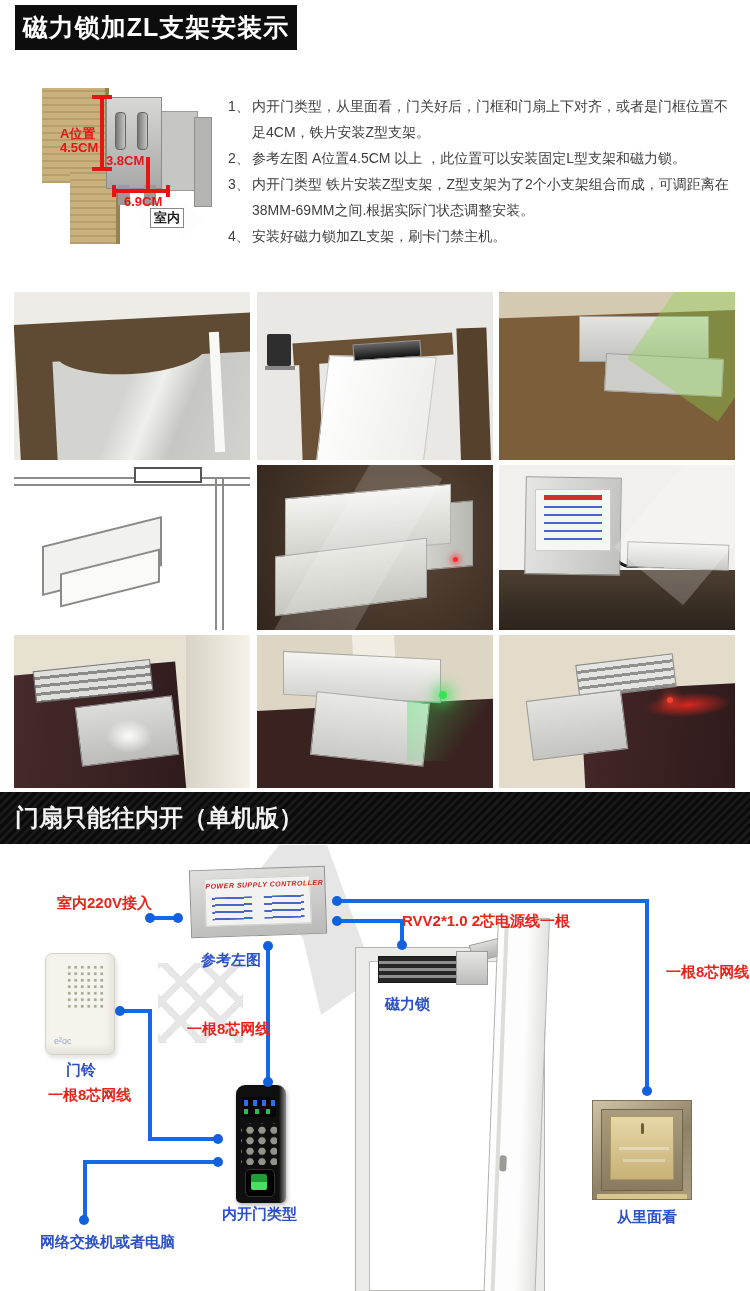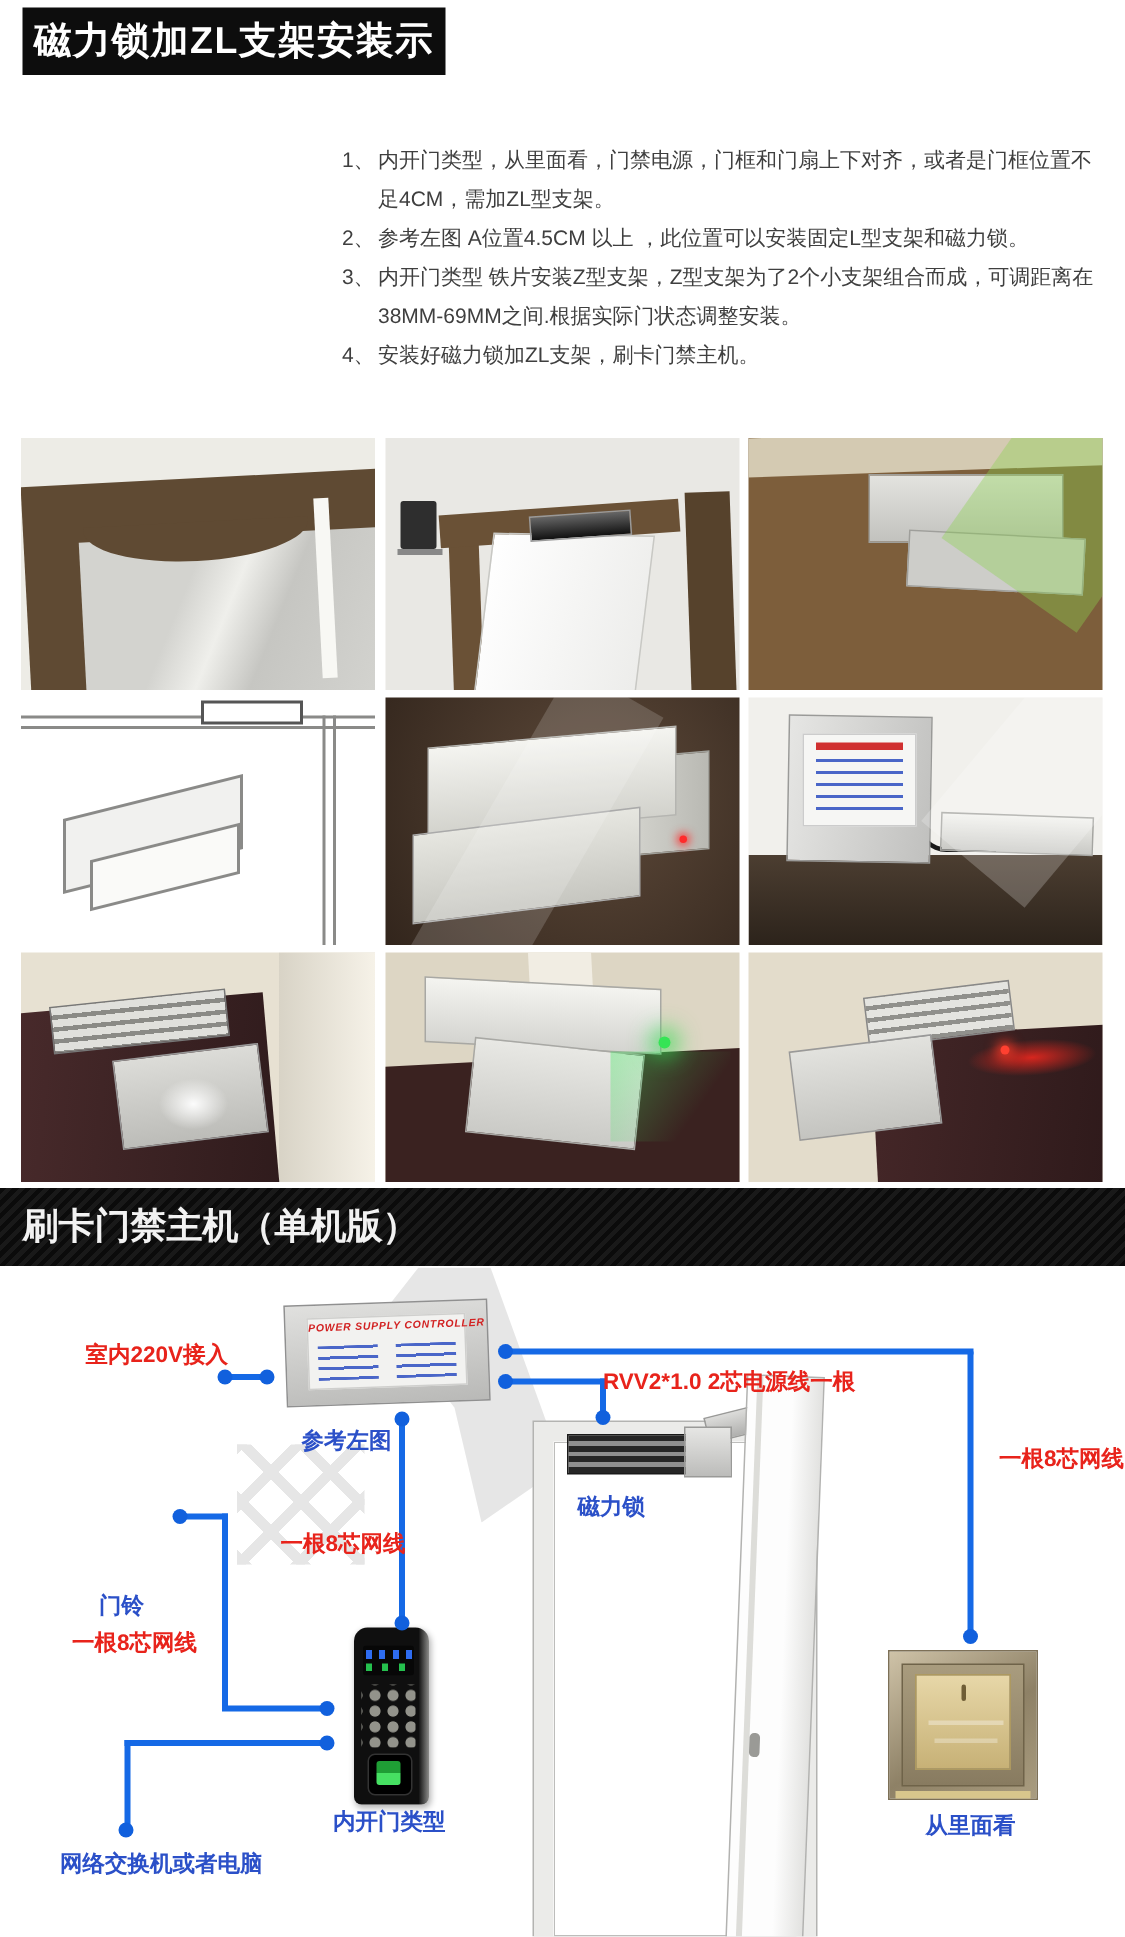--- a/index.html
+++ b/index.html
@@ -171,25 +171,50 @@
 </style>
 </head>
 <body>
 
 <div class="page">
 
   <div class="tbar">
     <span>磁力锁加ZL支架安装示意图</span>
   </div>
 
+  <div class="diag">
+    <i class="wood1 wgrain"></i>
+      <i class="wood2 wgrain"></i>
+    <i class="m2"></i>
+      <i class="m3"></i>
+    <i class="m1">
+        <i class="b1"></i>
+        <i class="b2"></i>
+      </i>
+    <i class="m4"></i>
+      <i class="m5"></i>
+    <i class="dv"></i>
+      <i class="dvt"></i>
+      <i class="dvb"></i>
+    <i class="d38v"></i>
+      <i class="dh"></i>
+      <i class="dhl"></i>
+      <i class="dhr"></i>
+    <span class="dlbl laA">A位置</span>
+    <span class="dlbl laB">4.5CM</span>
+    <span class="dlbl l38">3.8CM</span>
+    <span class="dlbl l69">6.9CM</span>
+    <i class="arrow"></i>
+    <span class="shinei">室内</span>
+  </div>
 
   <div class="instr">
     <div class="it">
       <span class="n">1、</span>
-      <span class="t">内开门类型，从里面看，门禁电源，门框和门扇上下对齐，或者是门框位置不足4CM，需加ZL型支架。</span>
+      <span class="t">内开门类型，从里面看，门关好后，门框和门扇上下对齐，或者是门框位置不足4CM，铁片安装Z型支架。</span>
     </div>
     <div class="it">
       <span class="n">2、</span>
       <span class="t">参考左图 A位置4.5CM 以上 ，此位置可以安装固定L型支架和磁力锁。</span>
     </div>
     <div class="it">
       <span class="n">3、</span>
       <span class="t">内开门类型 铁片安装Z型支架，Z型支架为了2个小支架组合而成，可调距离在38MM-69MM之间.根据实际门状态调整安装。</span>
     </div>
     <div class="it">
@@ -260,21 +285,21 @@
     <div class="ph p9">
       <i class="a"></i>
         <i class="b"></i>
         <i class="c scw"></i>
         <i class="d"></i>
         <i class="e"></i>
       </div>
   </div>
 
   <div class="ban2">
-    <span>刷卡门禁主机（单机版）</span>
+    <span>门扇只能往内开（单机版）</span>
   </div>
 
   <div class="wire-area">
     <i class="wmA"></i>
     <i class="wmB"></i>
 
     <i class="wseg" style="left:150px;top:71px;width:28px;height:4px;"></i>
     <i class="wdot" style="left:145px;top:68px;"></i>
     <i class="wdot" style="left:173px;top:68px;"></i>
 
@@ -304,20 +329,24 @@
     <i class="wdot" style="left:79px;top:370px;"></i>
 
     <div class="psu">
       <i class="panel">
         <span class="ttl">POWER SUPPLY CONTROLLER</span>
         <i class="c1"></i>
           <i class="c2"></i>
       </i>
     </div>
 
+    <div class="bell">
+      <i class="holes"></i>
+      <span class="logo">e²oc</span>
+    </div>
 
     <div class="dframe"></div>
     <i class="zplate"></i>
     <i class="mlock"></i>
     <i class="mblock"></i>
     <div class="dpanel">
       <i class="edge"></i>
         <i class="hdl"></i>
     </div>
 

